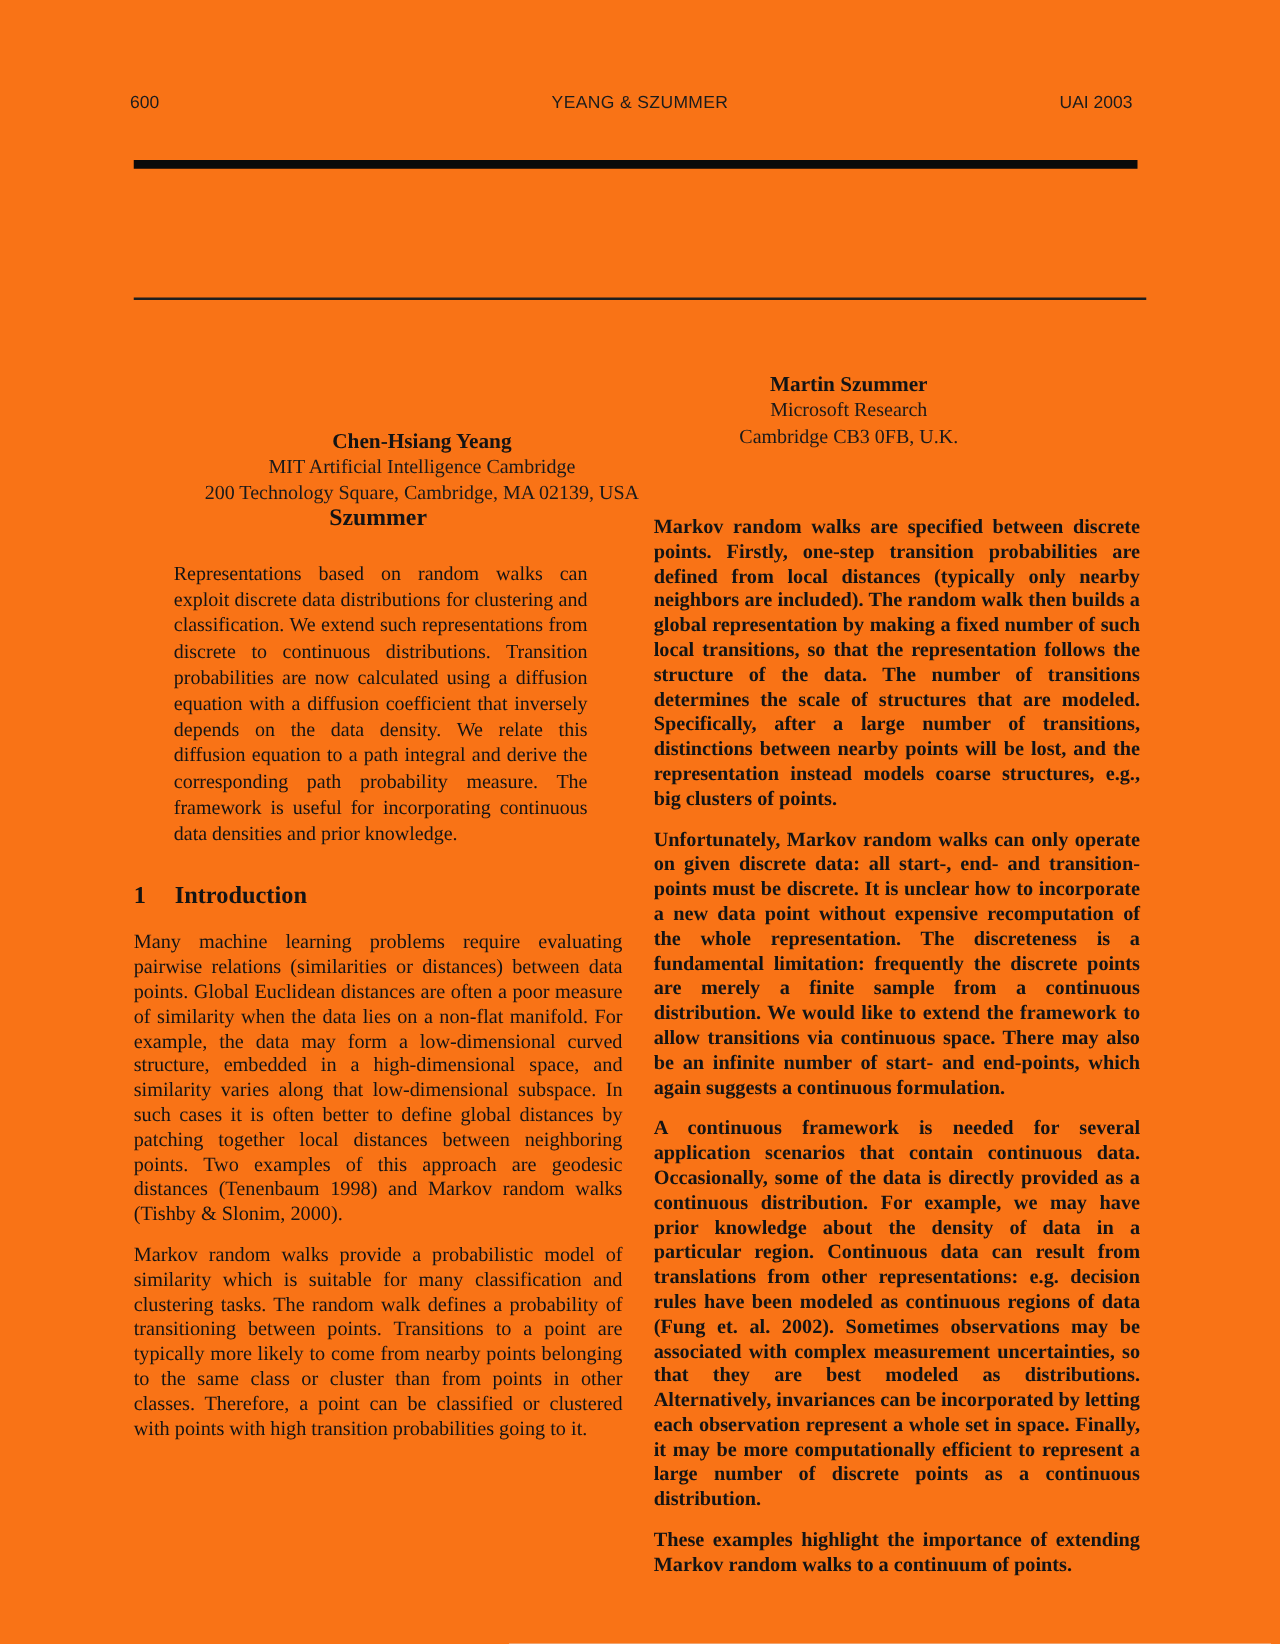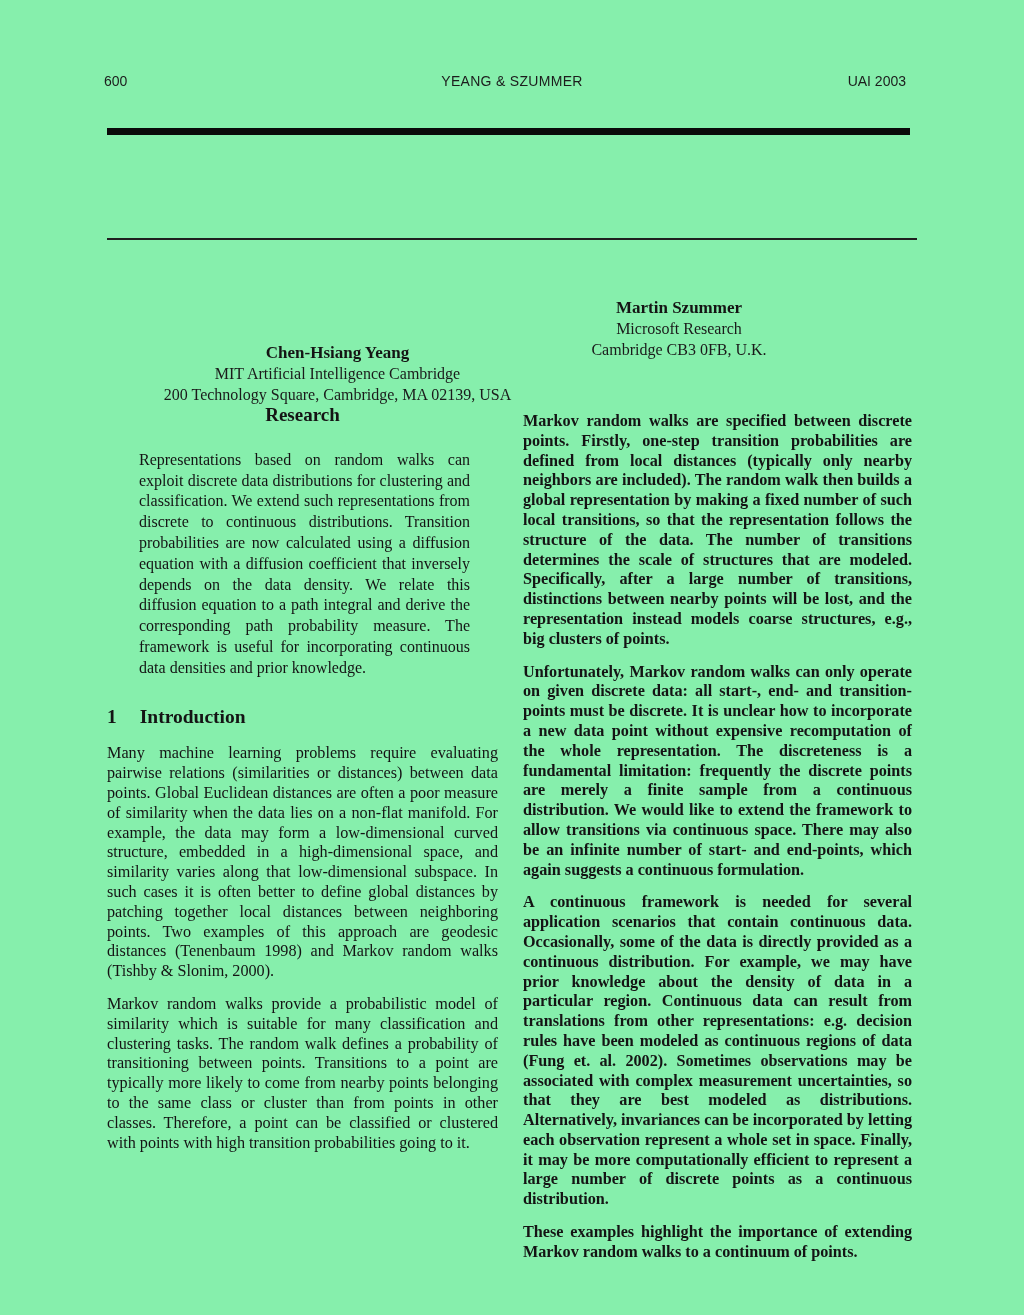--- a/index.html
+++ b/index.html
@@ -1,21 +1,21 @@
 <!DOCTYPE html>
 <html><head>
 <meta charset="utf-8">
 <style>
   * { margin: 0; padding: 0; box-sizing: border-box; }
   html, body { background: #e8e8e8; }
   .page {
     position: relative;
     width: 1024px;
     height: 1315px;
-    background: #86efac;
+    background: #f97316;
     color: #141414;
     font-family: "Liberation Serif", "DejaVu Serif", serif;
     overflow: hidden;
     margin: 0 auto;
   }
   
   .running-header {
     position: absolute;
     top: 73px; left: 0; right: 0;
     height: 20px;
@@ -106,21 +106,21 @@
     <div class="author-affil">MIT Artificial Intelligence Cambridge</div>
     <div class="author-affil">200 Technology Square, Cambridge, MA 02139, USA</div>
   </div>
   <div class="author-block author-2">
     <div class="author-name">Martin Szummer</div>
     <div class="author-affil">Microsoft Research</div>
     <div class="author-affil">Cambridge CB3 0FB, U.K.</div>
   </div>
 
   <div class="col col-left">
-    <div class="abstract-heading">Research</div>
+    <div class="abstract-heading">Szummer</div>
     <p class="abstract-body">Representations based on random walks can exploit discrete data distributions for clustering and classification. We extend such representations from discrete to continuous distributions. Transition probabilities are now calculated using a diffusion equation with a diffusion coefficient that inversely depends on the data density. We relate this diffusion equation to a path integral and derive the corresponding path probability measure. The framework is useful for incorporating continuous data densities and prior knowledge.</p>
 
     <div class="section-heading">
       <span>1</span>
       <span>Introduction</span>
     </div>
 
     <p class="para first">Many machine learning problems require evaluating pairwise relations (similarities or distances) between data points. Global Euclidean distances are often a poor measure of similarity when the data lies on a non-flat manifold. For example, the data may form a low-dimensional curved structure, embedded in a high-dimensional space, and similarity varies along that low-dimensional subspace. In such cases it is often better to define global distances by patching together local distances between neighboring points. Two examples of this approach are geodesic distances (Tenenbaum 1998) and Markov random walks (Tishby &amp; Slonim, 2000).</p>
     <p class="para">Markov random walks provide a probabilistic model of similarity which is suitable for many classification and clustering tasks. The random walk defines a probability of transitioning between points. Transitions to a point are typically more likely to come from nearby points belonging to the same class or cluster than from points in other classes. Therefore, a point can be classified or clustered with points with high transition probabilities going to it.</p>
   </div>

